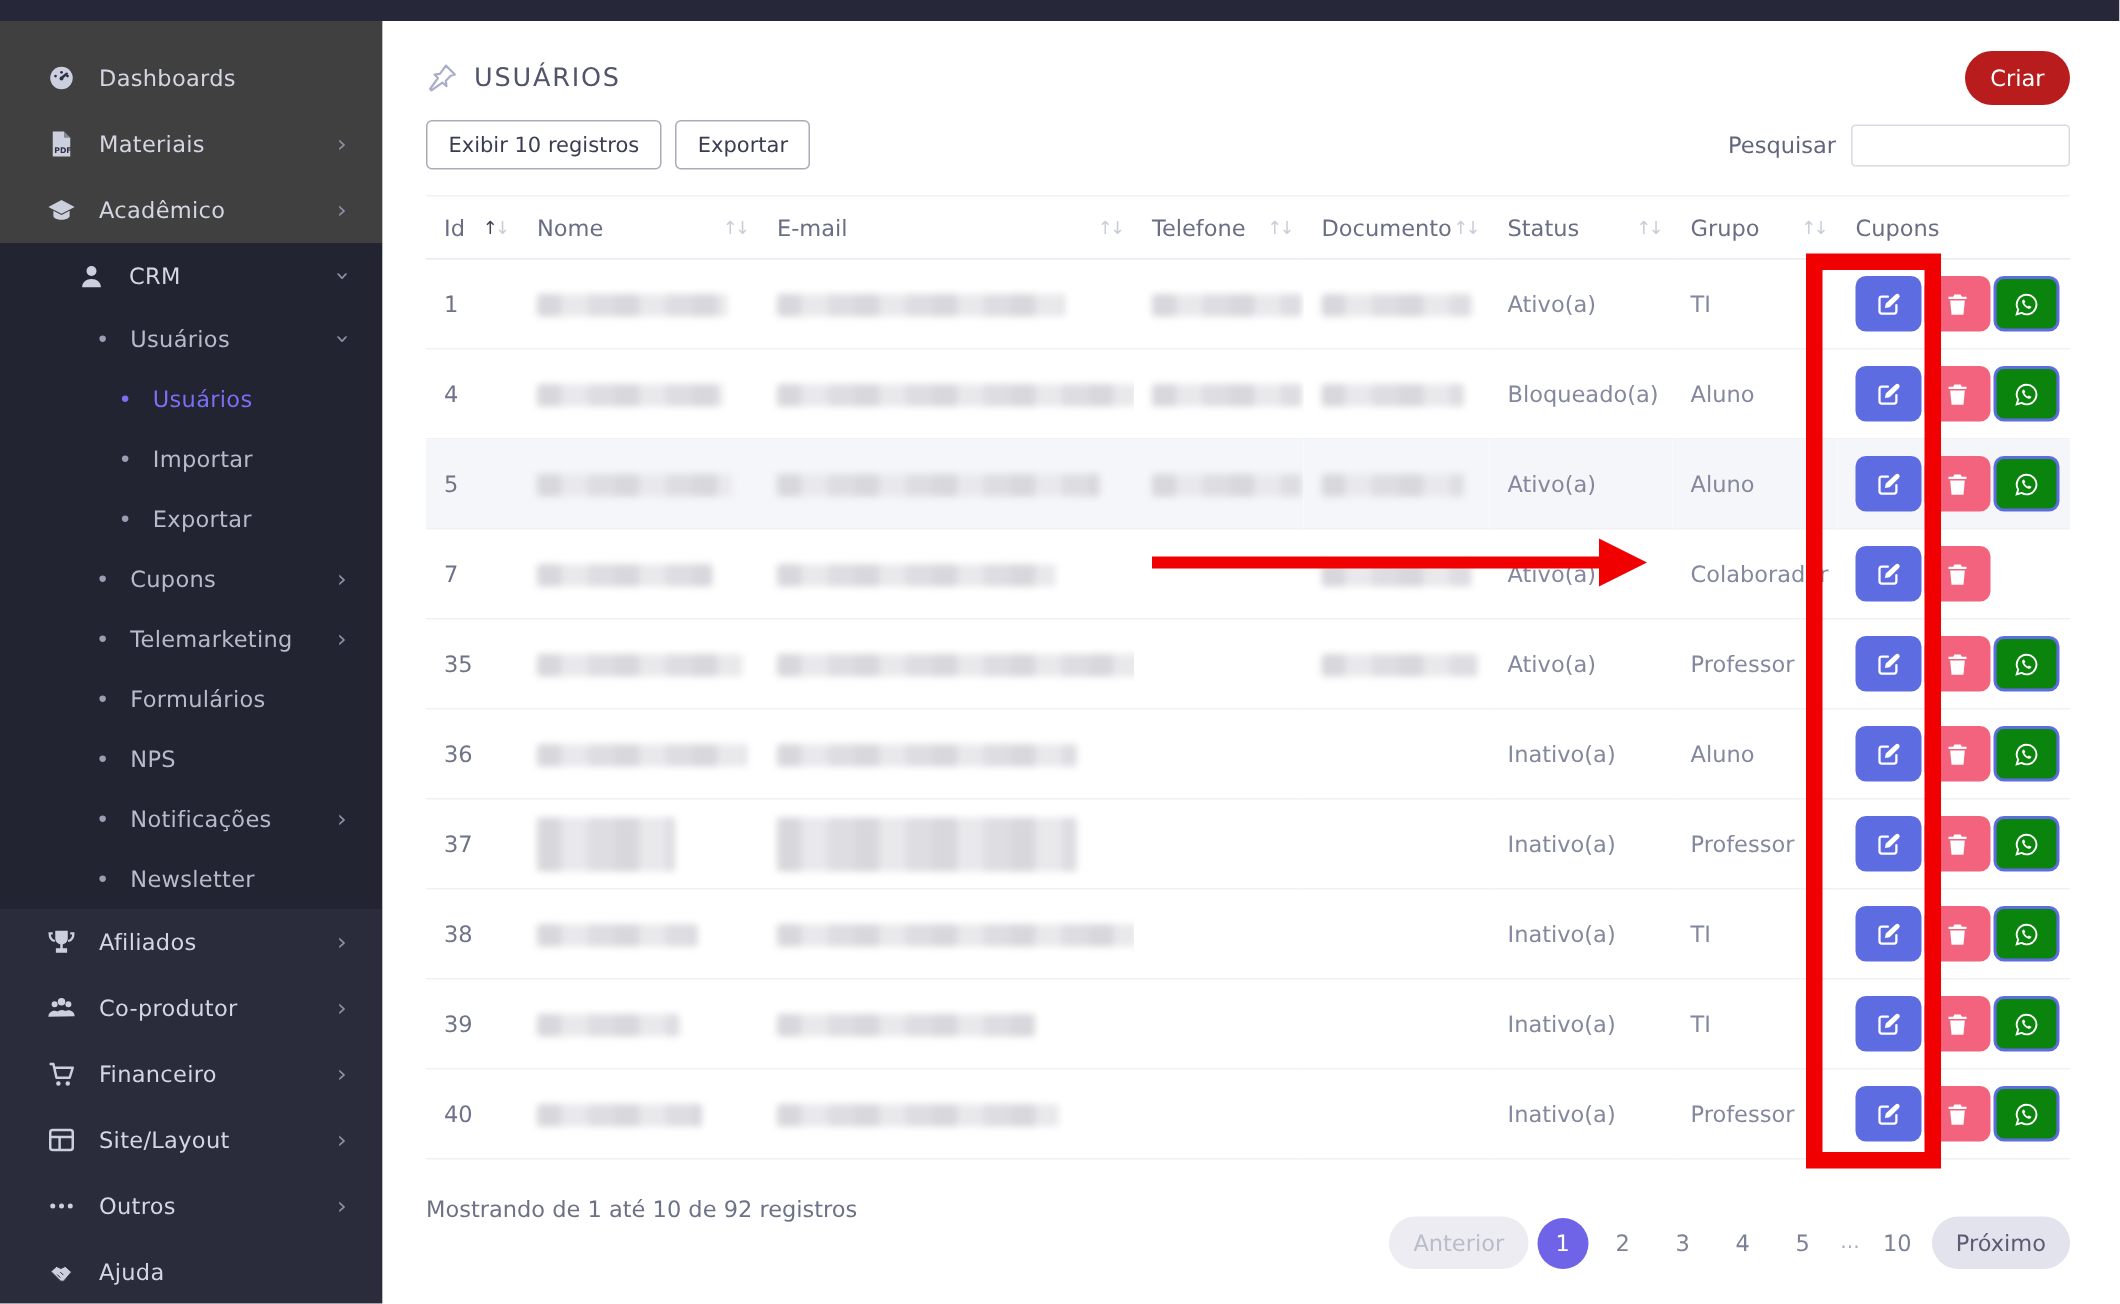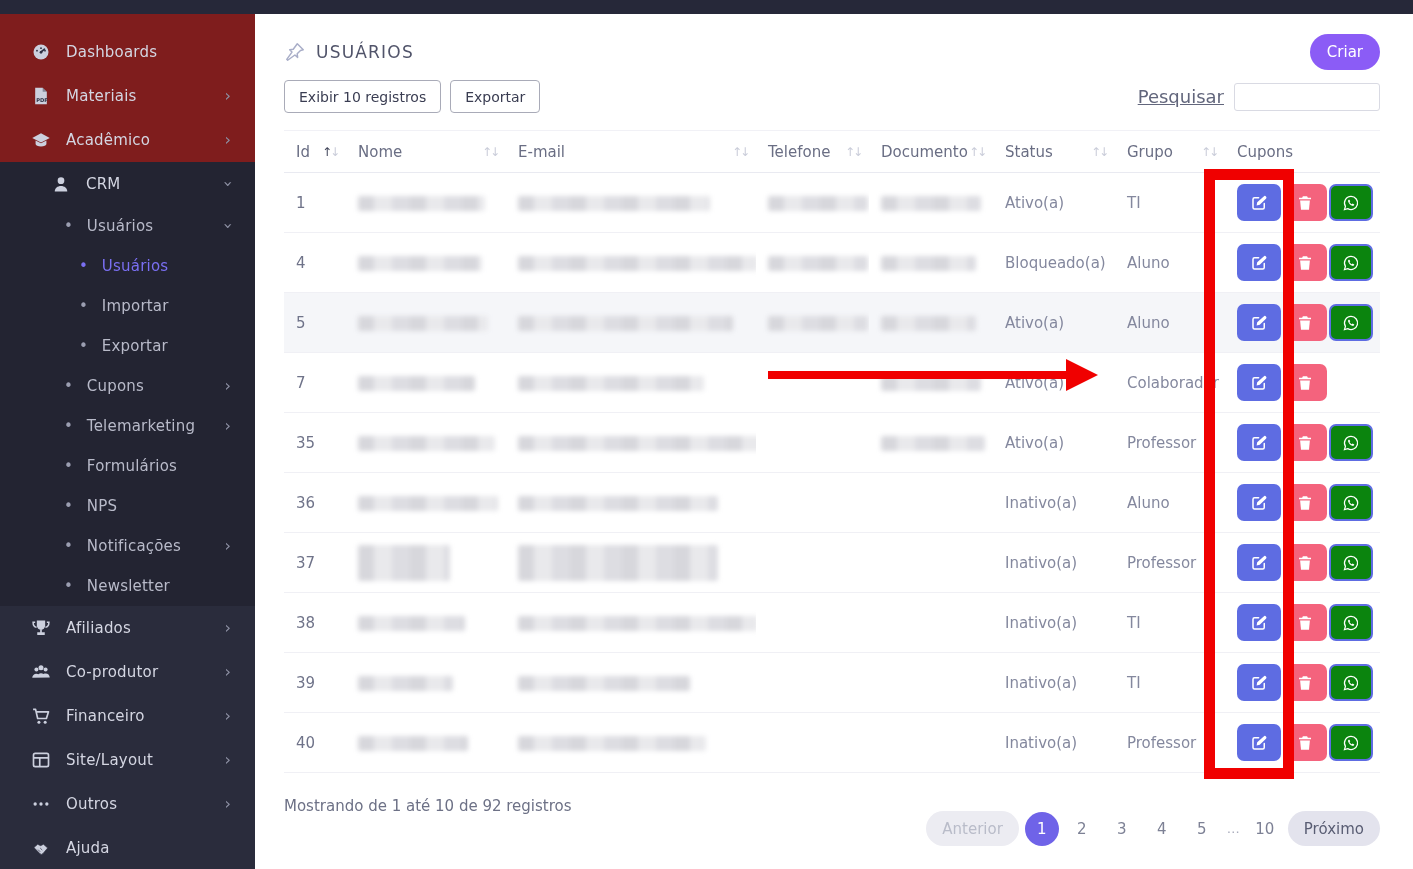--- a/index.html
+++ b/index.html
@@ -7,21 +7,21 @@
   body { font-family:"DejaVu Sans","Liberation Sans",sans-serif; background:#fff; }
   #app { position:relative; width:1413px; height:869px; display:flex; flex-direction:column; }
 
   
   .topbar { height:14px; width:100%; background:#262839; flex:0 0 auto; }
 
   .main-wrap { flex:1; display:flex; min-height:0; }
 
   
   .sidebar { width:255px; flex:0 0 255px; background:#2a2c3c; color:#d4d6e2; overflow:hidden; }
-  .sb-sec.light { background:#7f1d1d; padding-top:16px; }
+  .sb-sec.light { background:#404040; padding-top:16px; }
   .sb-sec.dark  { background:#232432;padding-left:20px; }
   .sb-sec.mid   { background:#2a2c3c; }
   .sb-item { display:flex; align-items:center; height:44px; padding-left:30px; padding-right:24px; font-size:15px; cursor:pointer; }
   .sb-item.lvl1, .sb-item.lvl2 { height:40px; color:#b8bac9; }
   .sb-item.lvl1 { padding-left:44px; }
   .sb-item.lvl2 { padding-left:59px; }
   .sb-item.active, .sb-item.active .sb-bullet { color:#7a6ff2; }
   .sb-ico { width:22px; height:22px; margin-right:14px; color:#ccd0de; display:inline-flex; align-items:center; justify-content:center; flex:0 0 22px; }
   .sb-ico svg { width:20px; height:20px; }
   .sb-bullet { font-size:15px; margin-right:14px; color:#9b9eb1; }
@@ -29,26 +29,26 @@
   .chev { margin-left:auto; color:#8d90a3; font-size:16px; line-height:1; }
   .chev.down { transform:rotate(90deg); }
 
   
   .content { flex:1; background:#fff; padding:0 33px 0 29px; position:relative; }
 
   .title-row { display:flex; align-items:center; margin-top:20px; height:36px; }
   .pin { width:22px; height:22px; color:#a9aec8; }
   .pin svg { width:22px; height:22px; }
   .page-title { font-size:17px; color:#51546a; letter-spacing:1.2px; font-weight:500; margin-left:10px; }
-  .btn-create { margin-left:auto; background:#8b5cf6; color:#fff; border:none; border-radius:50px; height:36px; padding:0 17px; font-size:15px; font-family:inherit; cursor:pointer; }
+  .btn-create { margin-left:auto; background:#b91c1c; color:#fff; border:none; border-radius:50px; height:36px; padding:0 17px; font-size:15px; font-family:inherit; cursor:pointer; }
 
   .toolbar-row { display:flex; align-items:center; margin-top:10px; height:33px; }
   .btn-light { background:#fff; border:1px solid #a9abb8; border-radius:4px; height:33px; padding:0 14px; font-size:14px; color:#3a3d52; font-family:inherit; margin-right:9px; cursor:pointer; }
   .search-group { margin-left:auto; display:flex; align-items:center; }
-  .search-label { font-size:18px; color:#62667c; margin-right:10px;text-decoration:underline; }
+  .search-label { font-size:15px; color:#62667c; margin-right:10px; }
   .search-input { width:146px; height:28px; border:1px solid #d9dae3; border-radius:3px; padding:0 8px; font-size:14px; font-family:inherit; color:#3a3d52; }
 
   table.users { margin-top:17px; border-collapse:collapse; table-layout:fixed; width:1096px; }
   thead th { height:42px; text-align:left; font-weight:400; font-size:15px; color:#6a6e84; padding-left:12px; border-top:1px solid #f1f1f6; border-bottom:1px solid #e9eaf1; white-space:nowrap; cursor:pointer; }
   th .th-inner { display:flex; align-items:center; }
   .sort { margin-left:auto; margin-right:8px; font-size:12px; color:#c9ccd9; letter-spacing:-2px; }
   .sort .on { color:#3f4358; }
   tbody td { height:60px; font-size:15px; color:#84889e; padding-left:12px; border-bottom:1px solid #f0f0f5; vertical-align:middle; white-space:nowrap; overflow:hidden; }
   tbody td.id-cell { color:#6f7389; }
   tr.shade td { background:#f5f6f9; }

